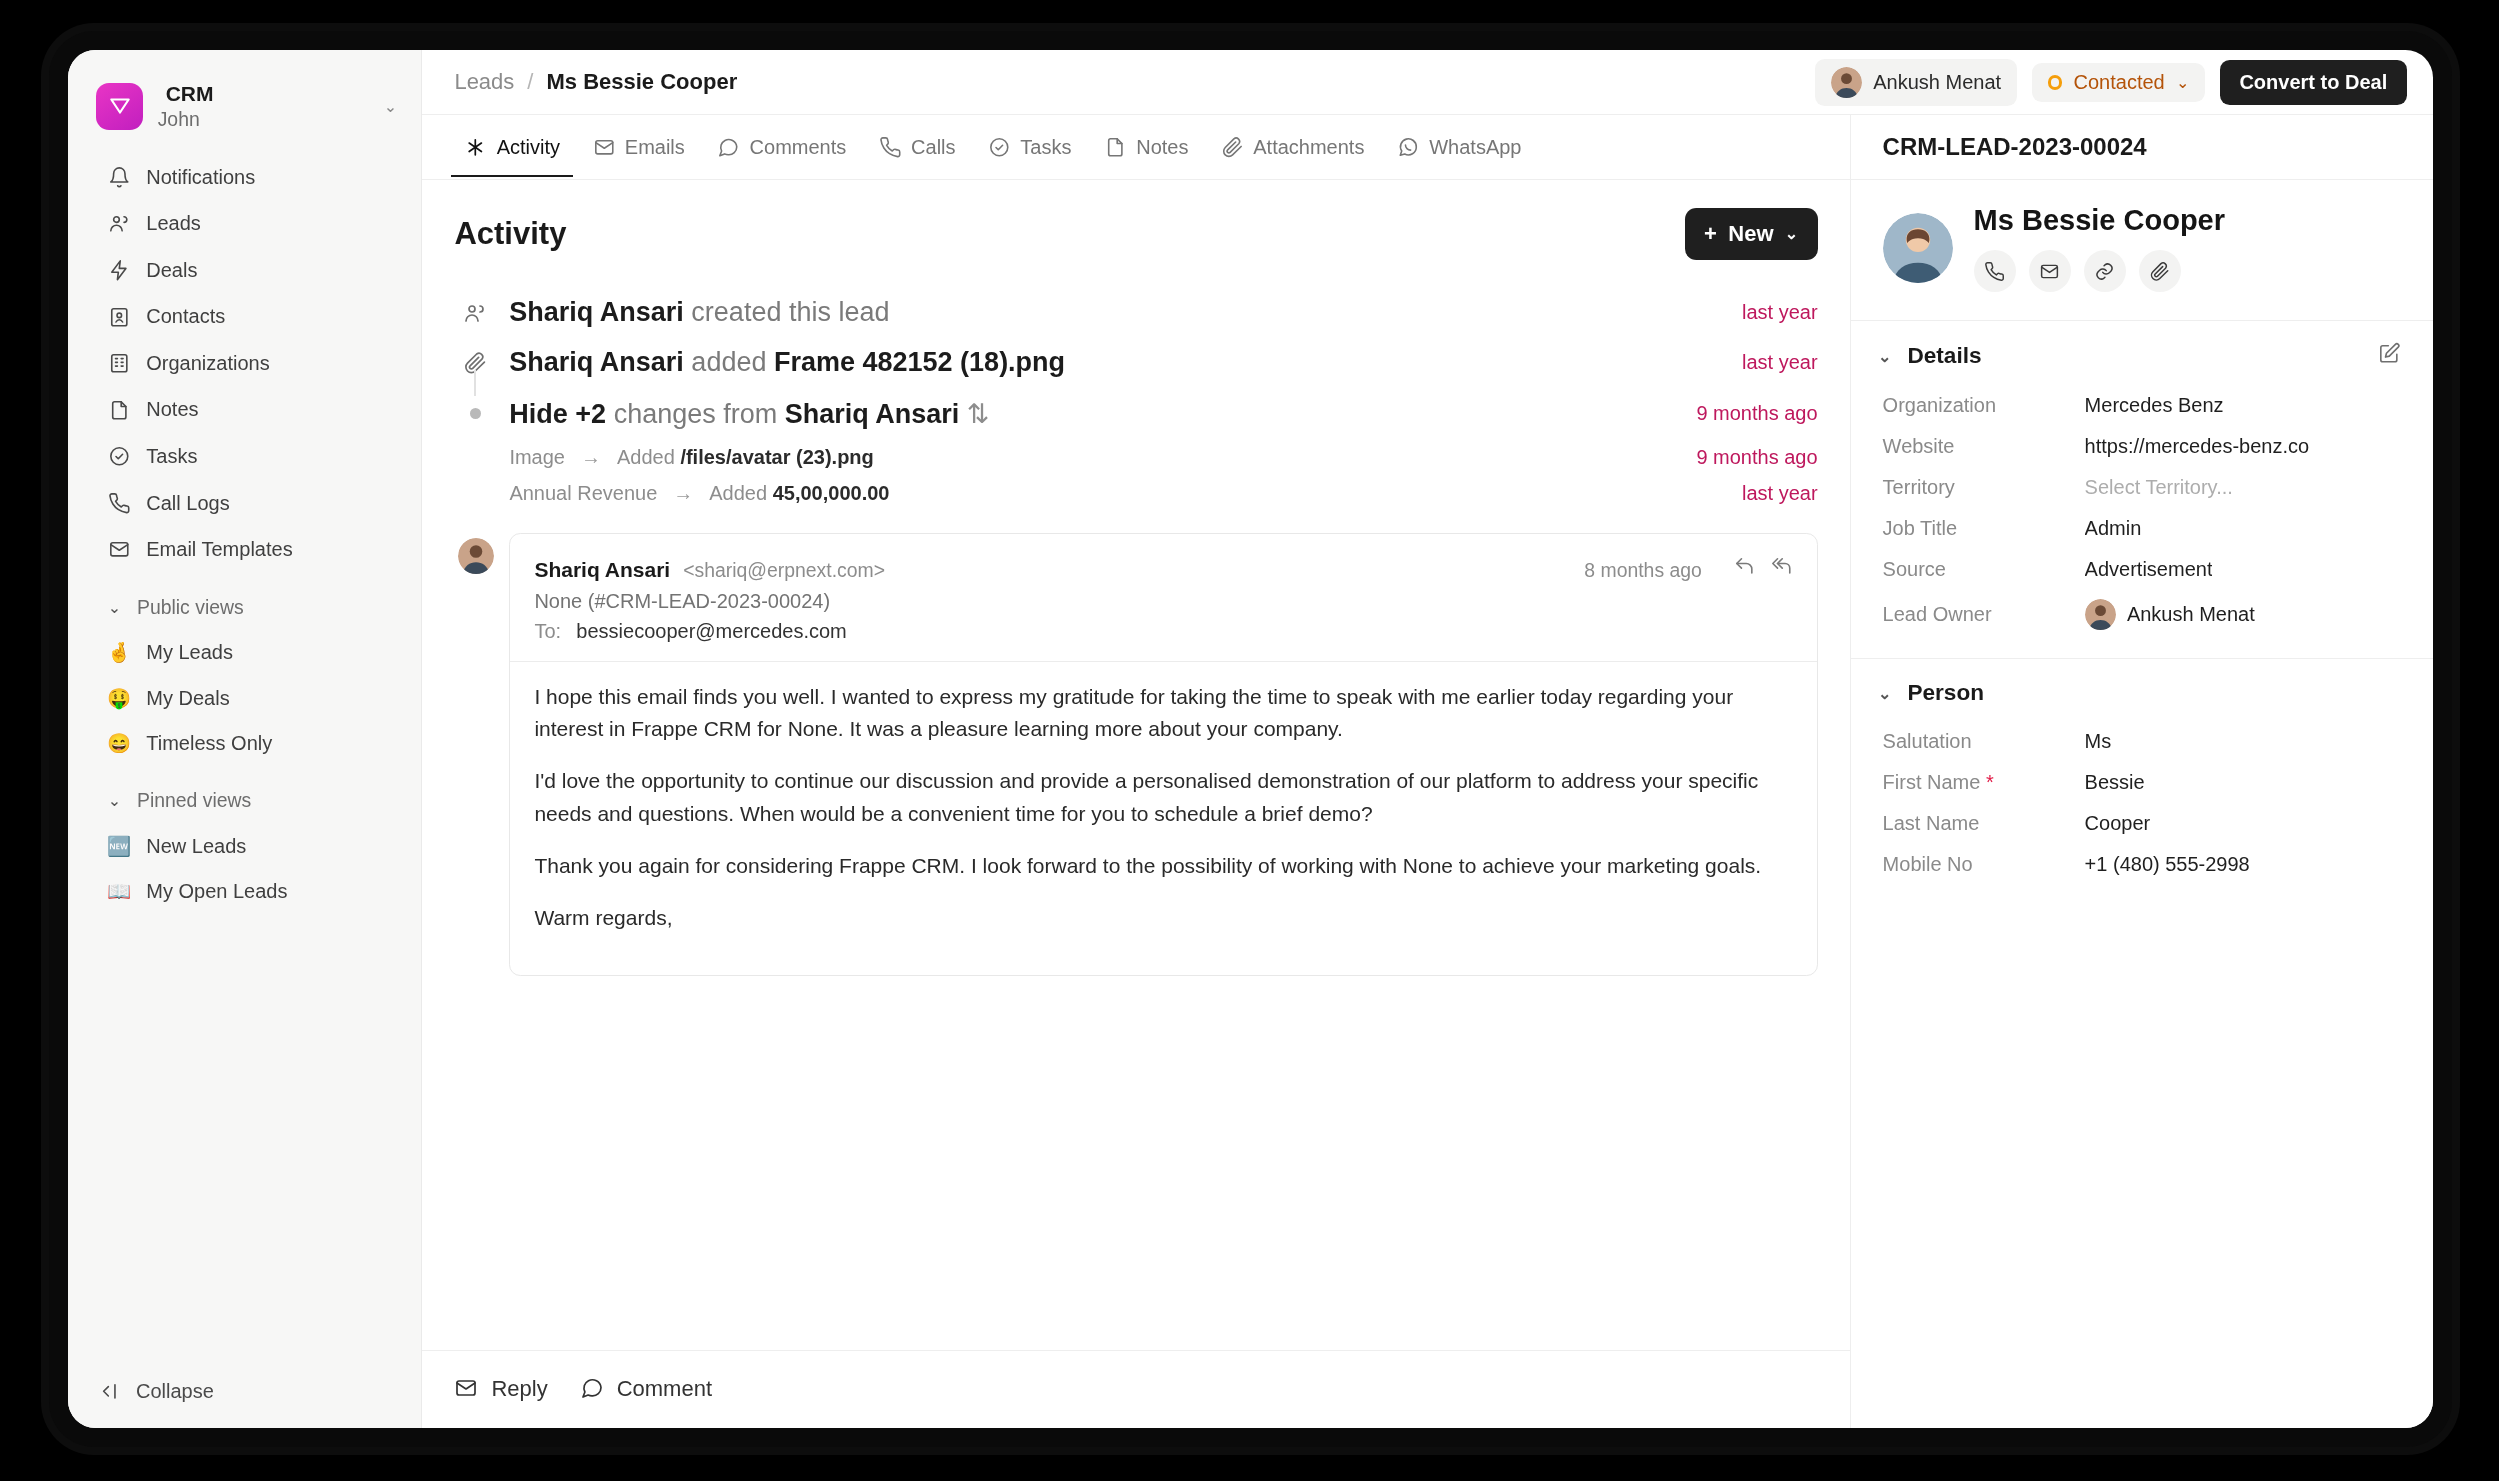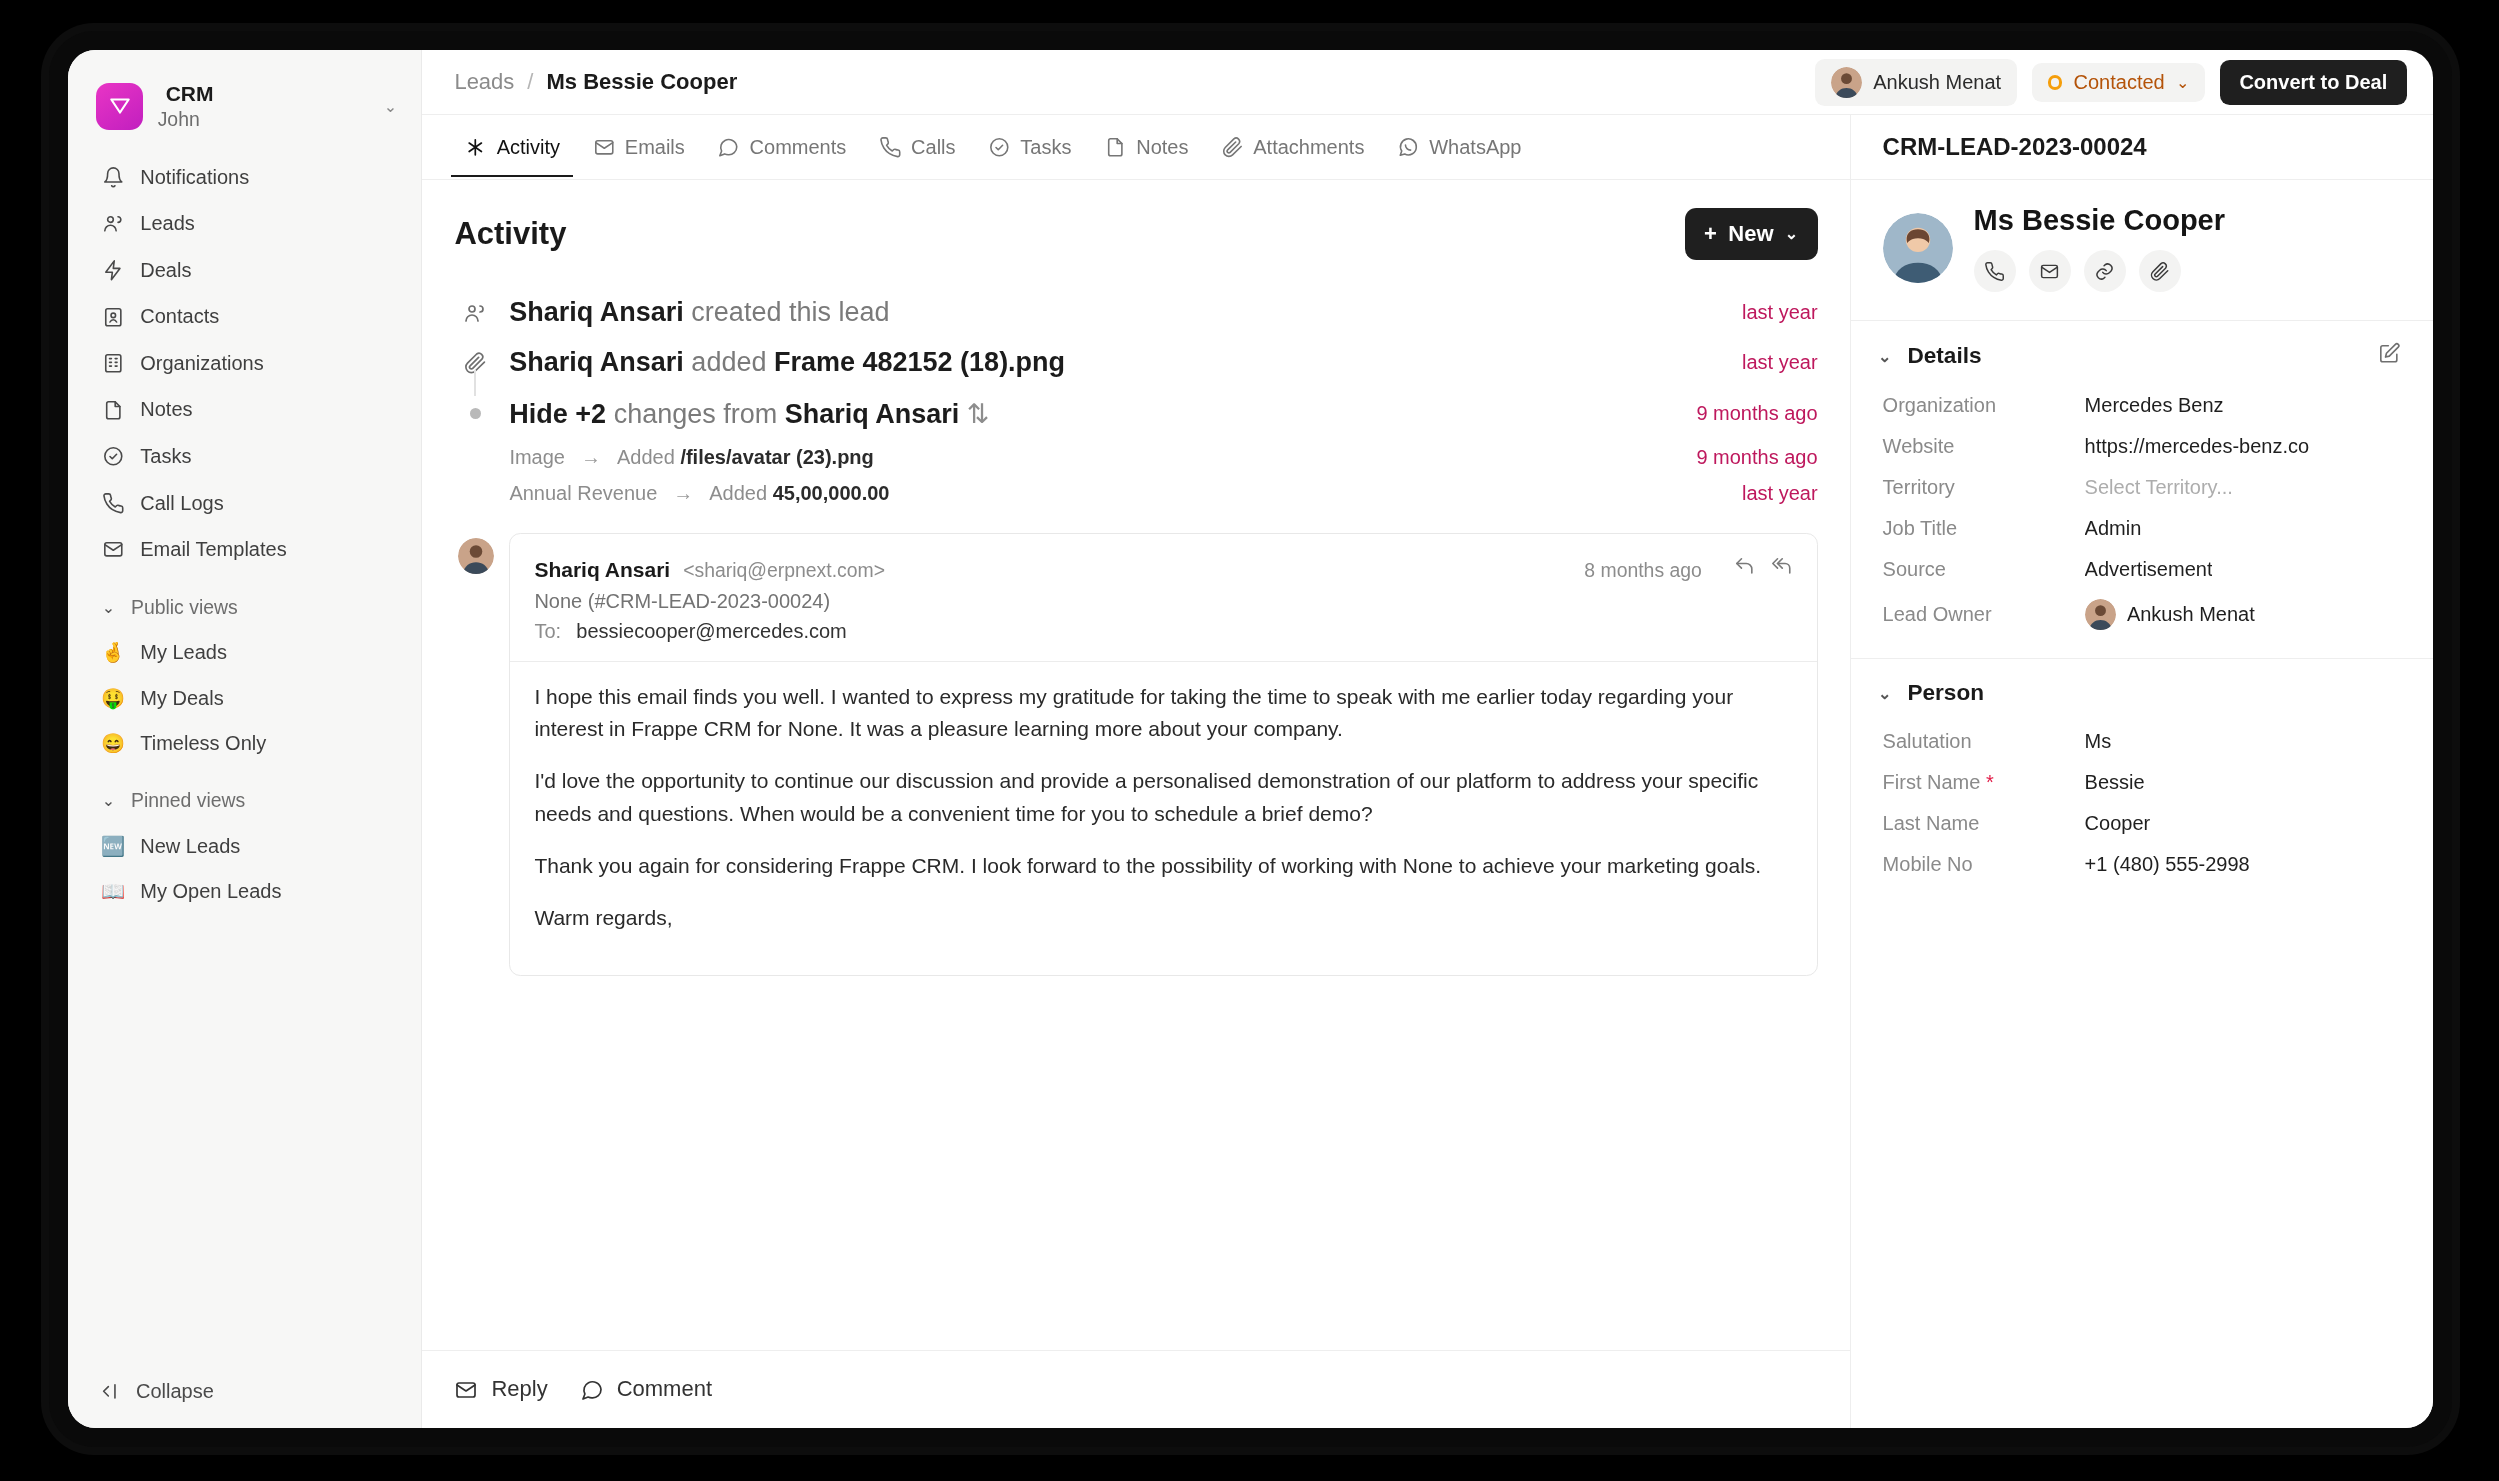--- a/index.html
+++ b/index.html
@@ -45,21 +45,21 @@
     width: 47px; height: 47px; border-radius: 13px;
     background: linear-gradient(145deg,#e935c5,#c11fbf);
     display: flex; align-items: center; justify-content: center;
     flex: 0 0 47px;
   }
   .brand-text { flex: 1; line-height: 1.25; }
   .brand-title { font-size: 21px; font-weight: 700; color: #1b1b1b; margin-left: 8px; }
   .brand-sub { font-size: 19.4px; color: #6d6d6d; }
   .brand-caret { color: #8a8a8a; font-size: 16px; }
 
-  .nav { padding: 0 22px; }
+  .nav { padding: 0 28px; }
   .nav-item {
     display: flex; align-items: center; gap: 14.6px;
     padding: 9.7px 11.3px; margin-bottom: 3.2px;
     border-radius: 9.7px; cursor: pointer;
     font-size: 20px; color: #3f3f3f;
   }
   .nav-icon { width: 24px; height: 24px; flex: 0 0 24px; color: #4a4a4a; display:flex; align-items:center; justify-content:center;}
   .nav-icon svg { width: 22.6px; height: 22.6px; }
 
   .section-head {
@@ -174,21 +174,21 @@
   .email-to .lbl { color: #8c8c8c; margin-right: 9.7px; }
   .email-divider { height: 0.8px; background: #ececec; margin: 18px -24px 19.4px -24px; }
   .email-body p { font-size: 21px; line-height: 1.55; color: #2a2a2a; margin-bottom: 19.4px; }
 
   .composer {
     height: 78px; flex: 0 0 78px;
     border-top: 0.8px solid #eeeeee;
     display: flex; align-items: center; gap: 32px;
     padding: 0 32px;
   }
-  .composer-btn { display: flex; align-items: flex-end; gap: 13px; font-size: 22px; color: #333; cursor: pointer; }
+  .composer-btn { display: flex; align-items: flex-start; gap: 13px; font-size: 22px; color: #333; cursor: pointer; }
   .composer-btn svg { width: 24px; height: 24px; }
 
   
   .right { width: 582px; flex: 0 0 582px; display: flex; flex-direction: column; background: #fff; }
   .right-head {
     height: 65px; flex: 0 0 65px;
     display: flex; align-items: center; padding: 0 32px;
     border-bottom: 0.8px solid #eeeeee;
     font-size: 24px; font-weight: 600; color: #1a1a1a;
   }

